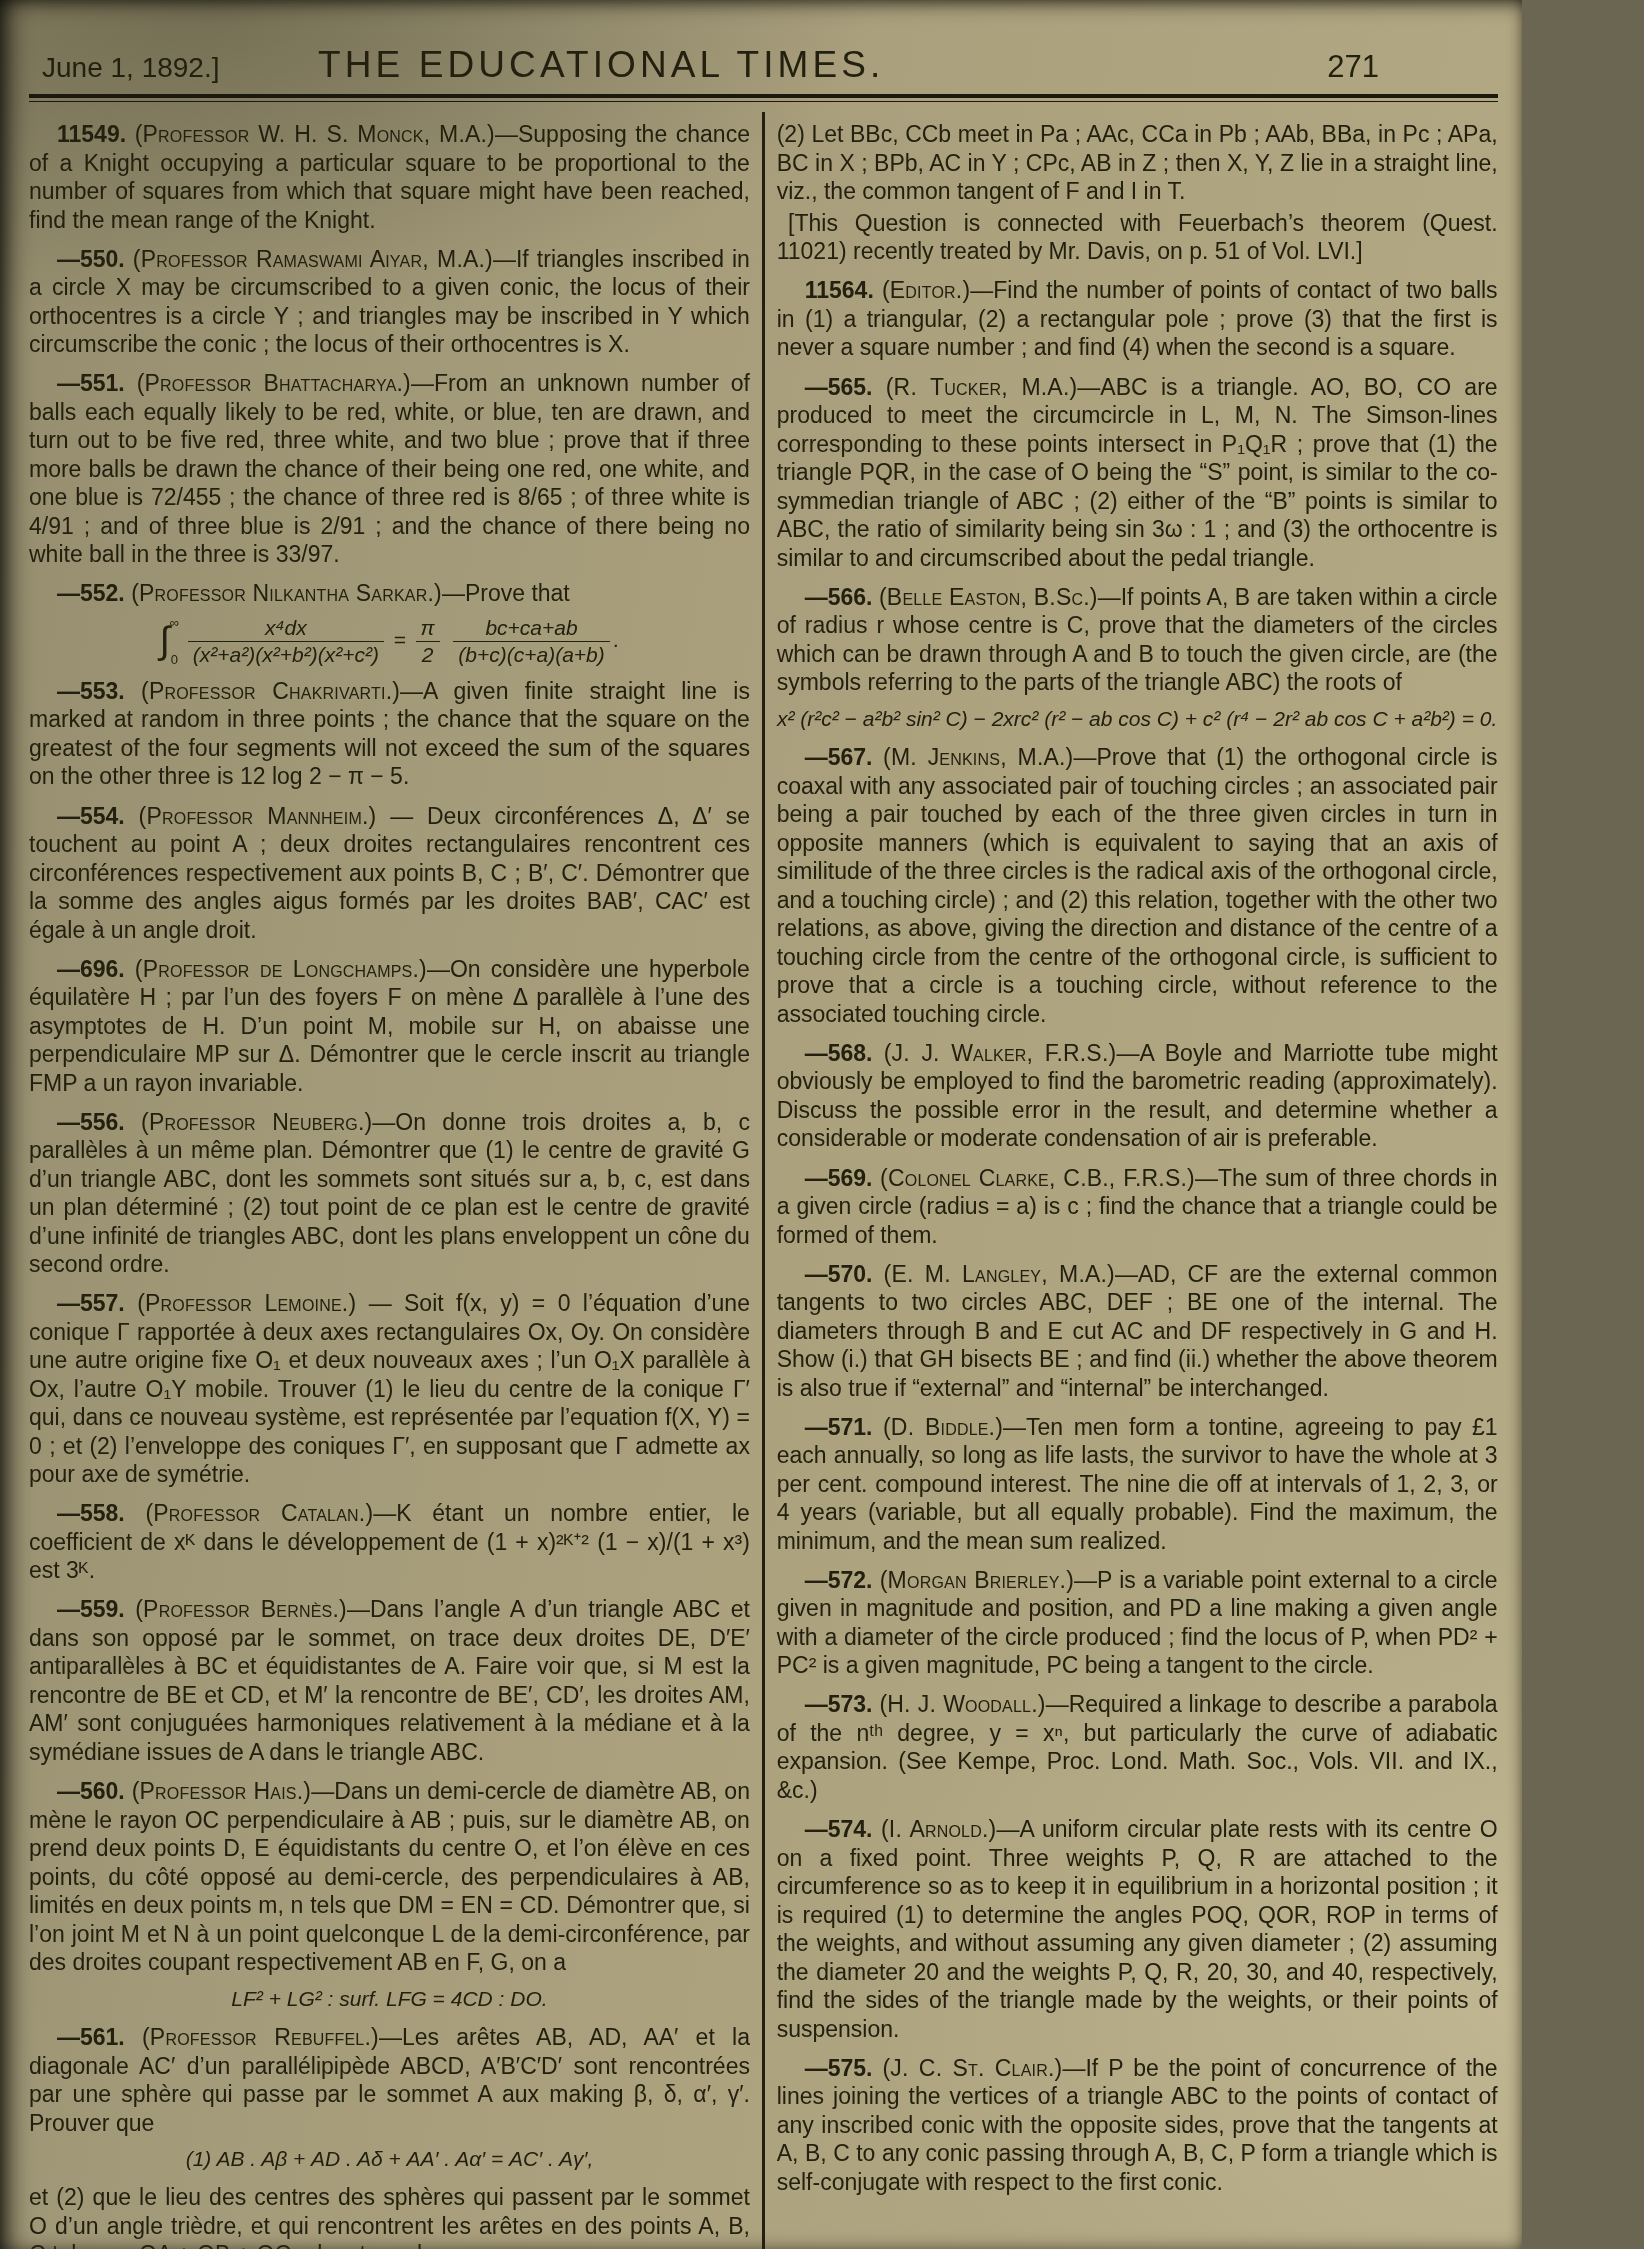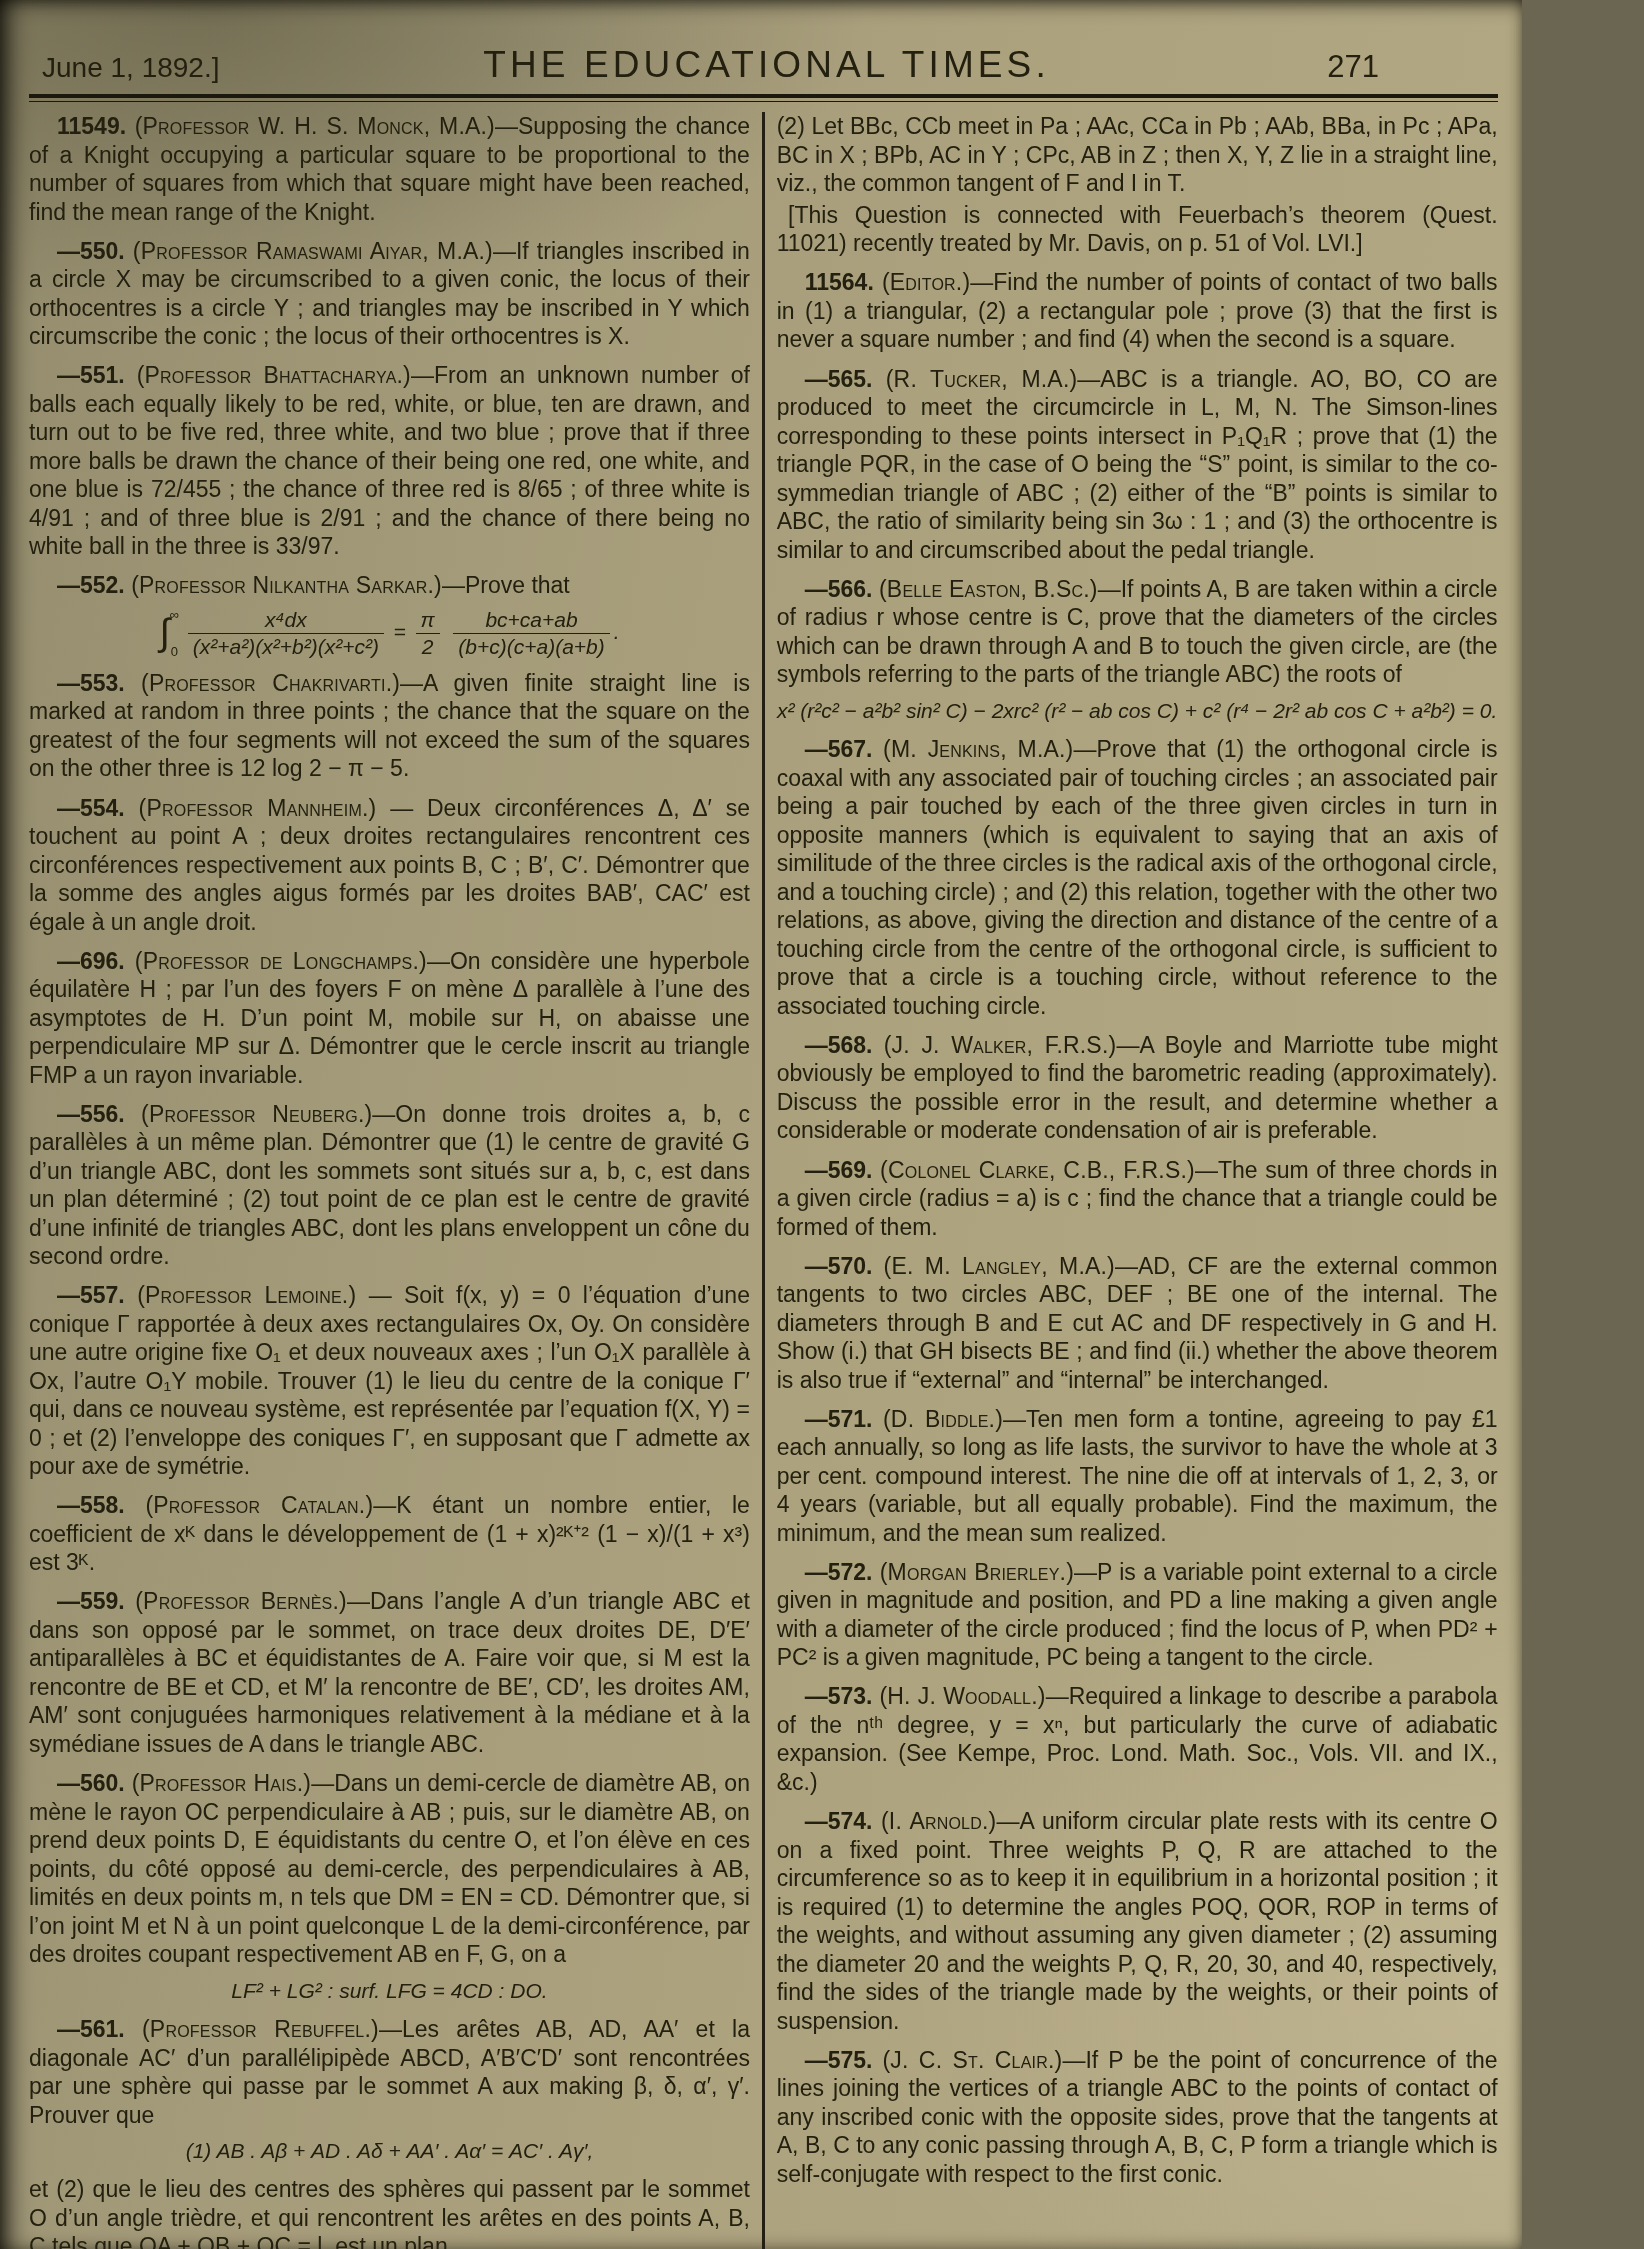--- a/index.html
+++ b/index.html
@@ -15,28 +15,28 @@
       inset 21px 0 24.4px -14.6px rgba(10,10,5,.92),
       inset 0 13px 21px -13px rgba(10,10,5,.85),
       inset -8.1px 0 16.3px -9.8px rgba(30,25,10,.55),
       inset 0 -11.4px 19.5px -13px rgba(30,25,10,.45);
     color:#23200f;
     font-family:Liberation Sans, sans-serif;
     overflow:hidden;
   }
   .hdr{display:flex;align-items:baseline;padding:24.4px 6.5px 6.5px 13px;}
   .hdr .date{width:276px;font-size:28px;white-space:nowrap;}
-  .hdr .title{flex:1;text-align:center;font-size:37px;letter-spacing:4.1px;font-weight:400;white-space:nowrap;}
+  .hdr .title{flex:1;text-align:left;font-size:37px;letter-spacing:4.1px;font-weight:400;white-space:nowrap;}
   .hdr .pageno{width:276px;text-align:center;font-size:31px;}
   .rule{border-top:4.1px solid #1b180e;border-bottom:1.6px solid #1b180e;height:3.3px;margin:1.6px 0 9.8px;}
   .columns{display:flex;align-items:stretch;}
   .col{flex:1 1 0;font-size:23px;line-height:28.5px;text-align:justify;text-justify:inter-word;}
   .divider{width:2.4px;background:#241f12;margin:0 12.2px;}
   .q{margin:10.6px 0 0;text-indent:28px;}
-  .col .q:first-child, .col .cont:first-child{margin-top:0;}
+  .col .q:first-child, .col .cont:first-child{margin-top:8px;}
   .cont{margin:0;text-indent:0;}
   .tail{margin:0;text-indent:0;}
   .note{margin:3.3px 0 0;text-indent:11.4px;}
   .qnum{font-weight:700;}
   .attr{font-variant:small-caps;letter-spacing:0.2px;}
   .eq{text-align:center;font-style:italic;margin:8.1px 0 9.8px;text-indent:0;font-size:21px;line-height:28px;}
   .frac{display:inline-block;vertical-align:middle;text-align:center;line-height:1.1;margin:0 4px;}
   .frac .fn{display:block;padding:0 4.9px 1.6px;border-bottom:1.6px solid currentColor;}
   .frac .fd{display:block;padding:1.6px 4.9px 0;}
   .int{font-size:1.8em;vertical-align:middle;line-height:1;font-style:normal;}

